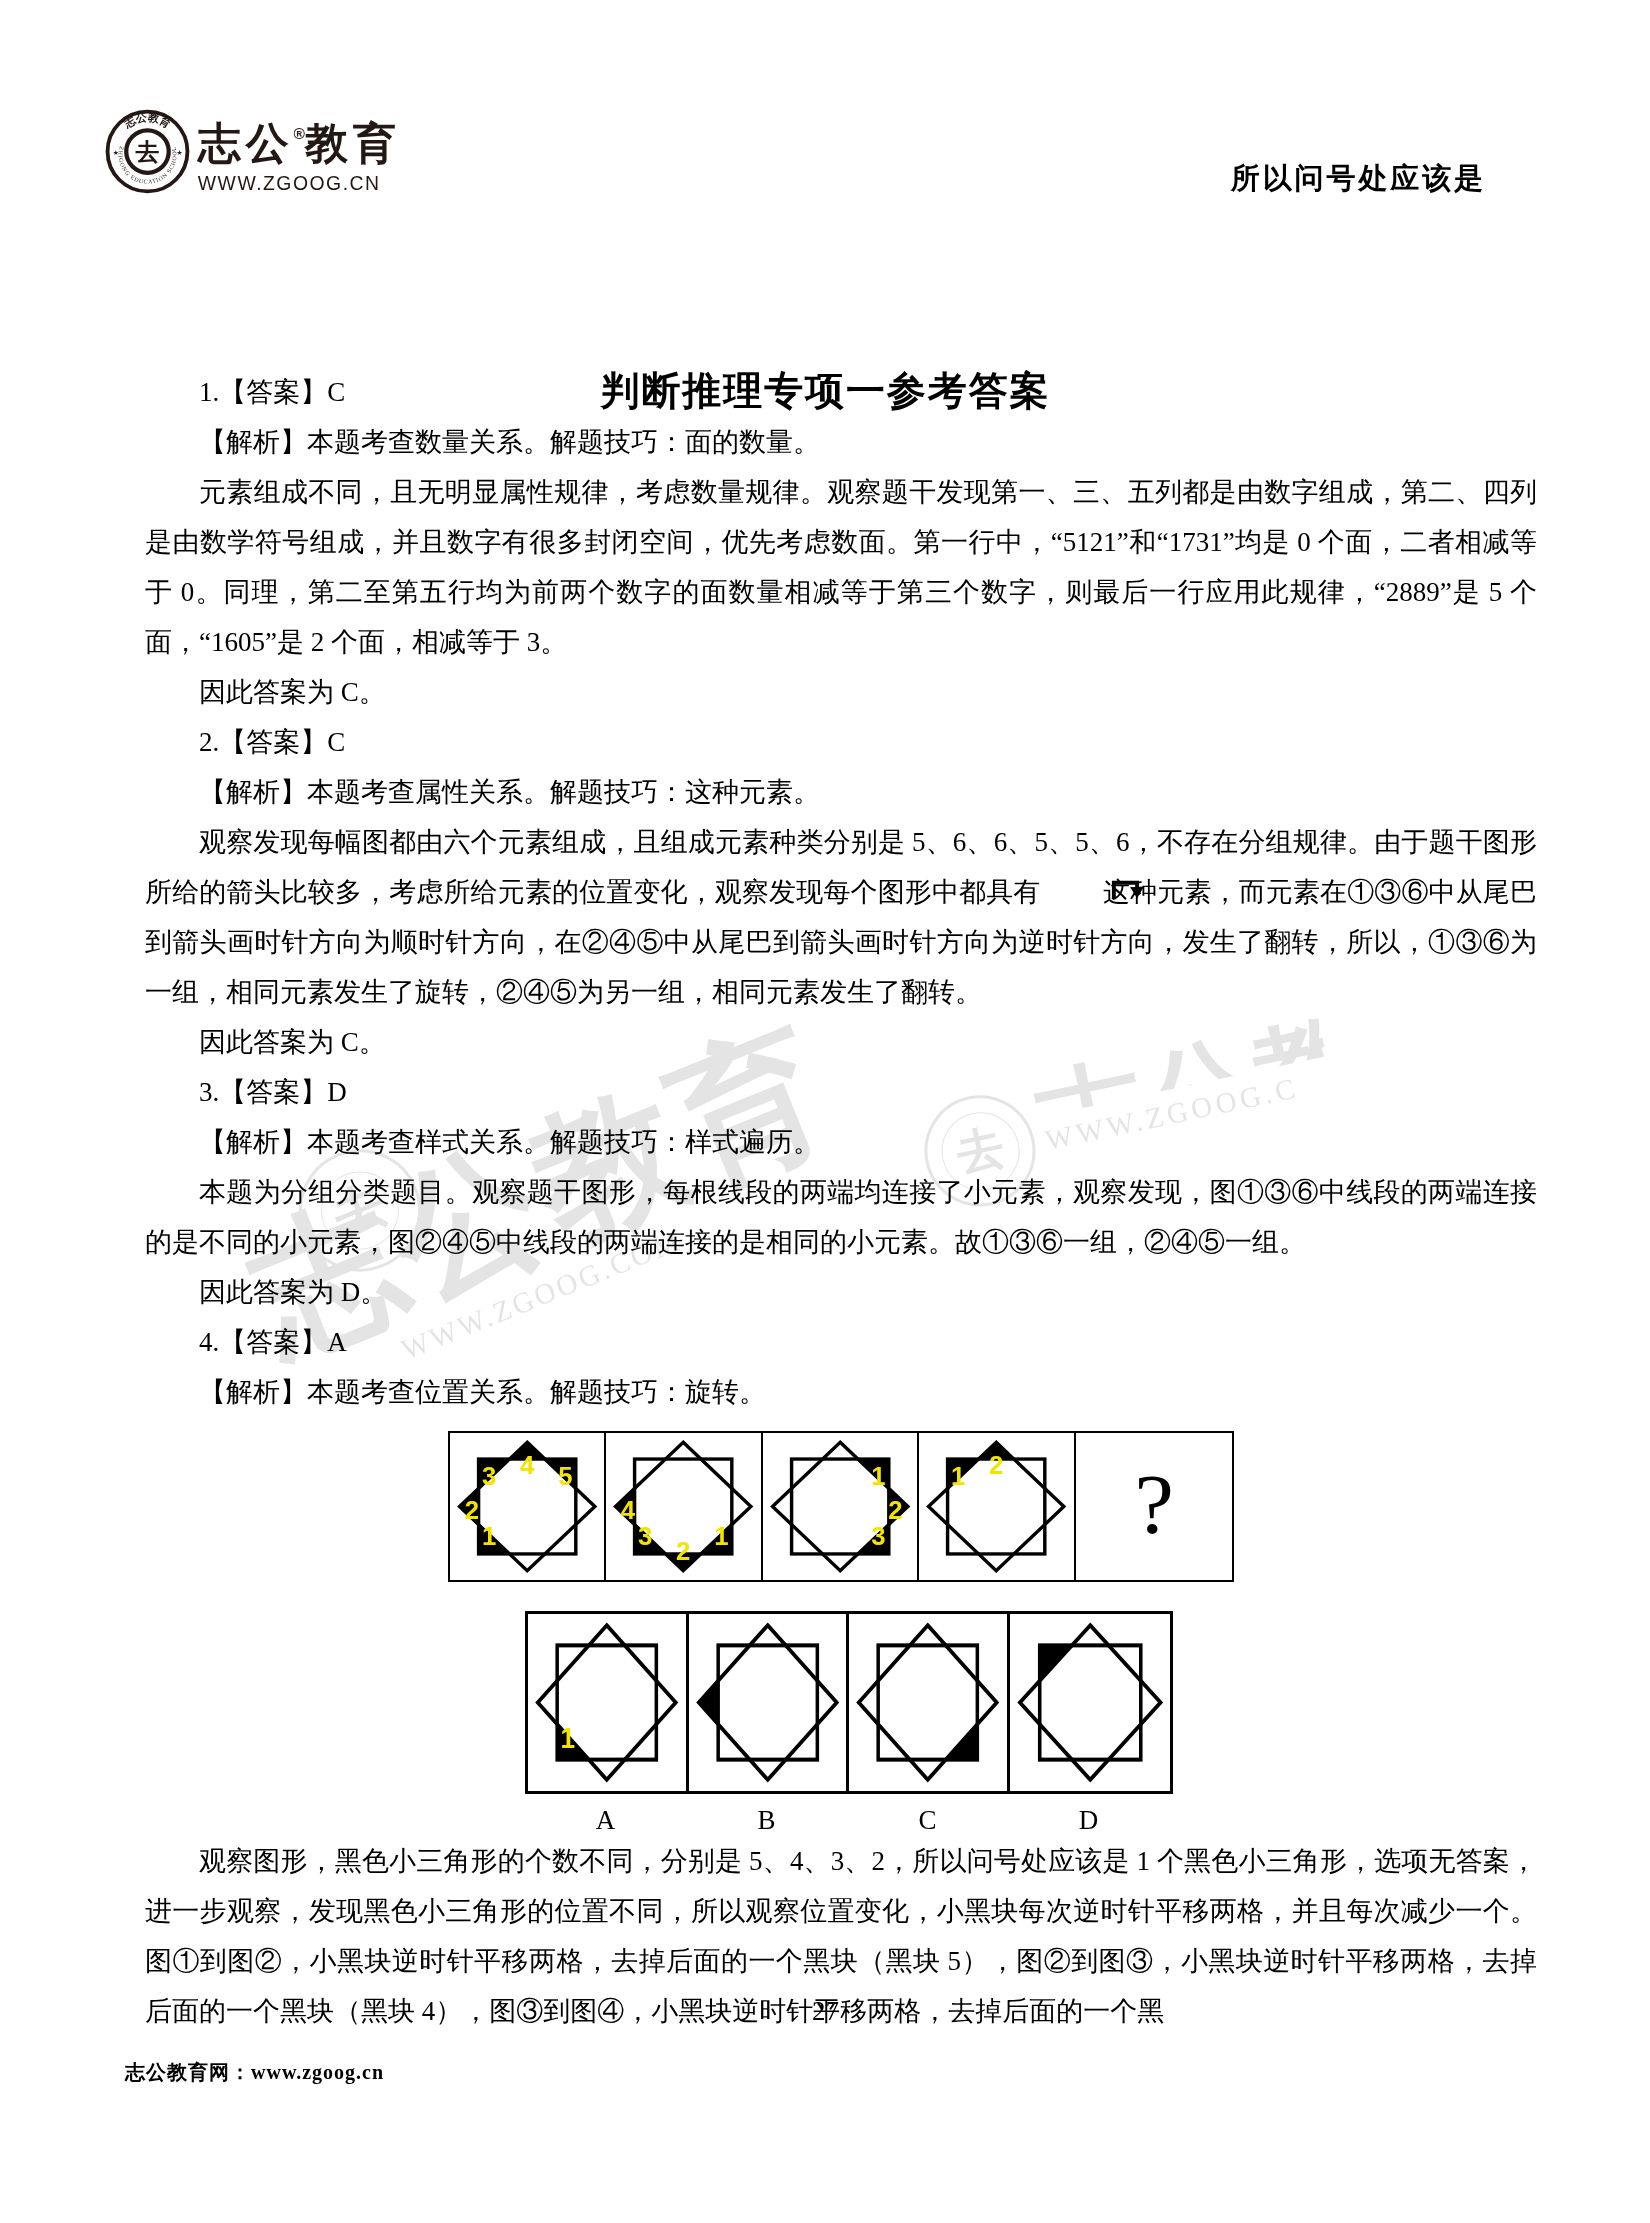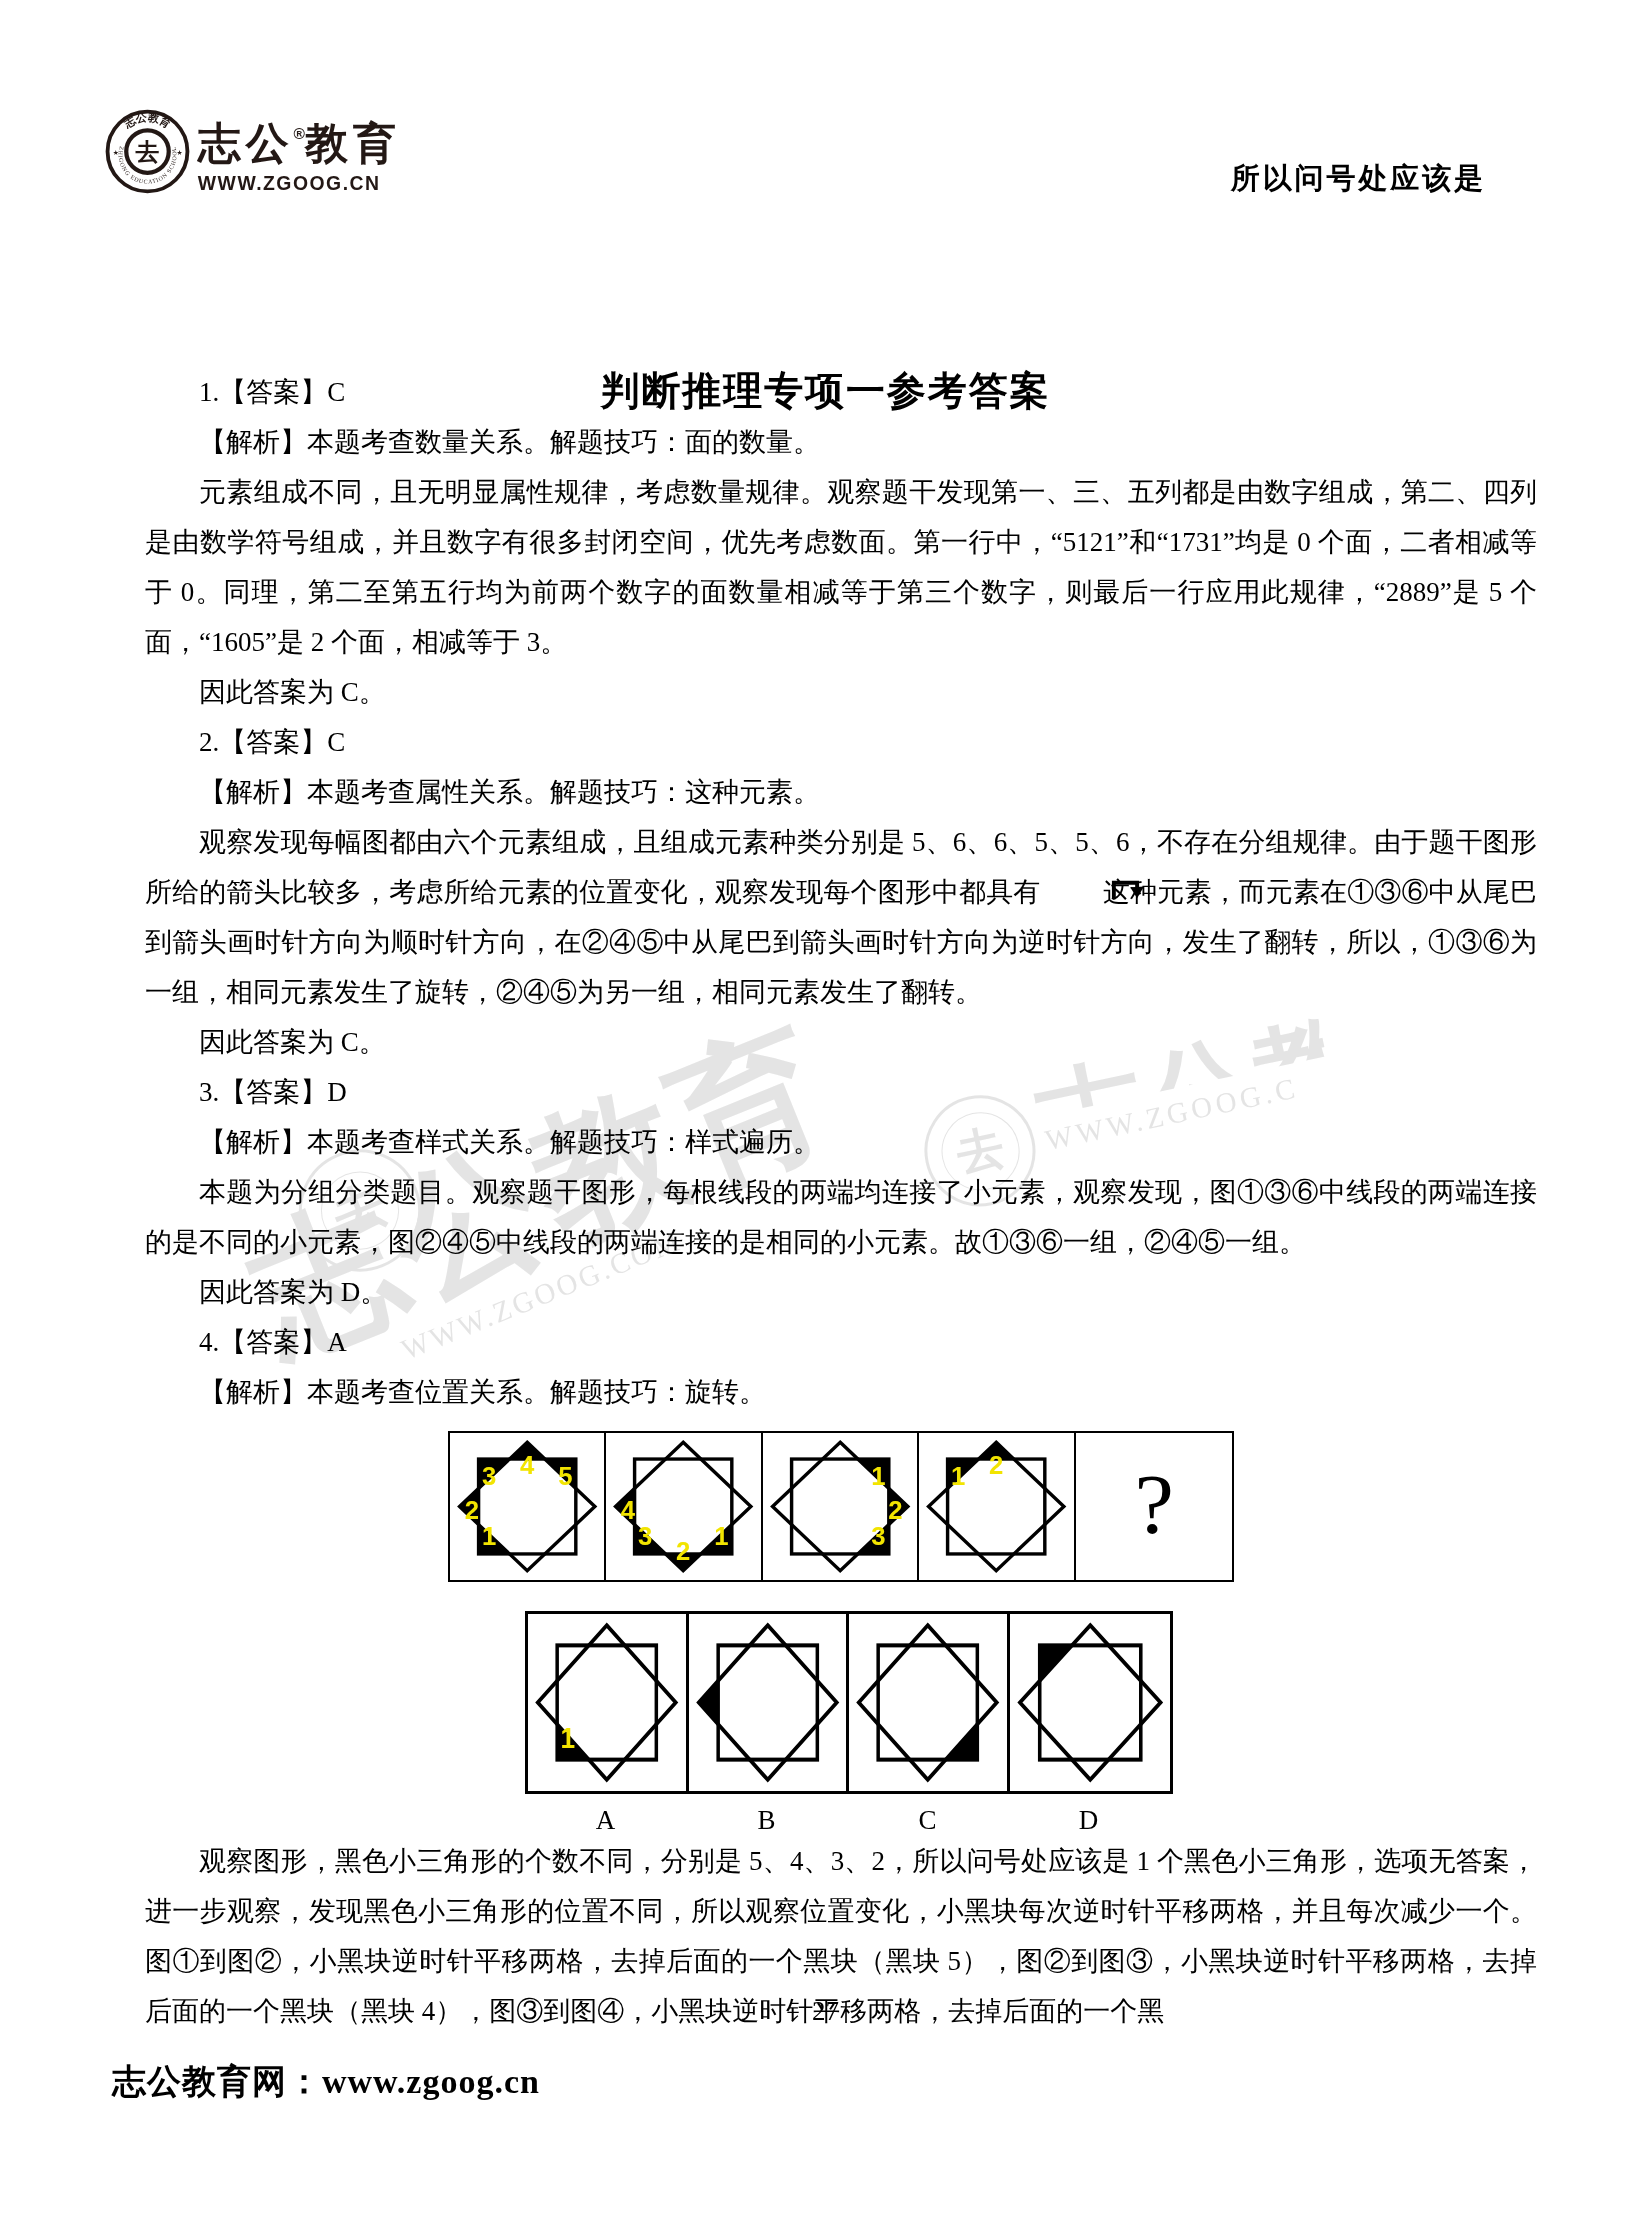--- a/index.html
+++ b/index.html
@@ -8,21 +8,21 @@
 
   
   .header{position:absolute;left:105px;top:109px;display:flex;align-items:flex-start;}
   .seal{width:85px;height:85px;flex:0 0 auto;}
   .seal text{font-family:"Liberation Serif","DejaVu Serif",serif;fill:#231815;}
   .brandcol{margin-left:7.8px;}
   .brand{font-family:"Liberation Sans","DejaVu Sans",sans-serif;font-weight:900;
          font-size:43px;line-height:49px;letter-spacing:4.9px;color:#231815;white-space:nowrap;}
   .brand sup{font-size:15.5px;vertical-align:19.4px;letter-spacing:0;}
   .brandurl{font-family:"Liberation Sans","DejaVu Sans",sans-serif;font-size:19.4px;
-            letter-spacing:1.5px;color:#231815;margin-top:3.9px;font-weight:bold;}
+            letter-spacing:1.5px;color:#231815;margin-top:3.9px;}
   .tagline{position:absolute;right:165px;top:159px;font-size:29px;font-weight:bold;
            letter-spacing:2.9px;}
 
   
   .title{position:absolute;left:0;right:0;top:270px;margin:8px;text-align:center;
          font-family:"Liberation Sans","DejaVu Sans",sans-serif;
          font-size:39px;font-weight:bold;letter-spacing:1.9px;}
 
   
   .bodytext{position:absolute;left:145px;top:367px;width:1392px;font-size:27px;}
@@ -58,21 +58,21 @@
         font-size:107px;line-height:155px;letter-spacing:3.9px;white-space:nowrap;}
   .wm-right .wmurl{font-size:29px;letter-spacing:3.9px;margin:7.8px 0 0 116px;}
   .wm-right .wmseal{position:absolute;left:-5.8px;top:33px;width:105px;height:105px;
         font-size:47px;font-weight:bold;font-family:"Liberation Sans","DejaVu Sans",sans-serif;}
   .wmring{border:1.9px solid #cfcfcf;border-radius:50%;width:76px;height:76px;
         display:flex;align-items:center;justify-content:center;}
   .bodytext,.header,.title,.footer-site,.page-num{position:relative;z-index:1;}
   .bodytext{position:absolute;}
 
   
-  .footer-site{position:absolute;left:112px;top:2059px;font-size:34px;font-weight:bold;letter-spacing:1px;}
+  .footer-site{position:absolute;left:125px;top:2059px;font-size:20px;font-weight:bold;letter-spacing:1px;}
   .page-num{position:absolute;left:0;right:0;top:1996px;text-align:center;font-size:27px;}
 </style>
 </head>
 <body>
 
 <div class="page">
 
   <div class="wm wm-center">
     <div class="wmseal">
       <span class="wmring">去</span>

